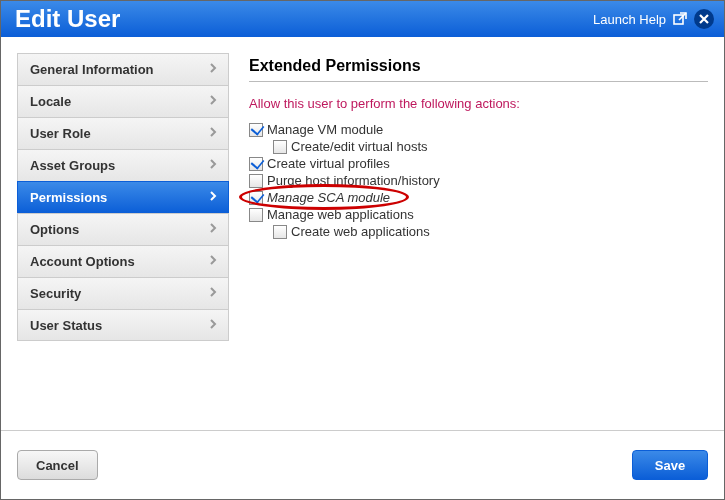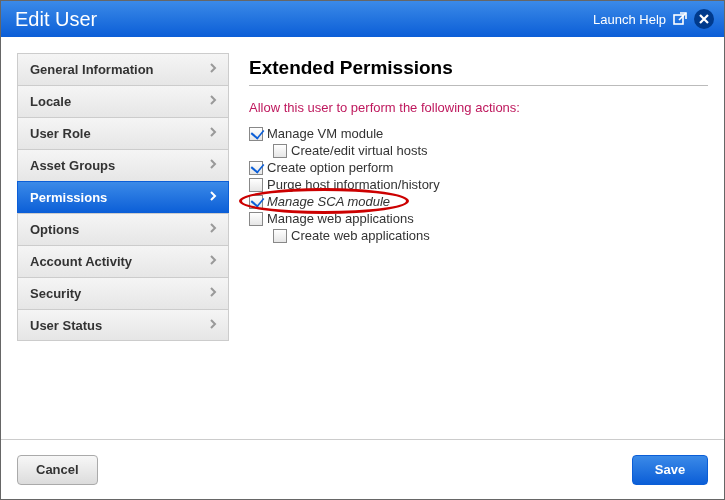--- a/index.html
+++ b/index.html
@@ -16,21 +16,21 @@
 }
 
 .header {
   background: linear-gradient(to bottom, #3b8ae8 0%, #0b5ed7 100%);
   color: #fff;
   height: 36px;
   display: flex;
   align-items: center;
   padding: 0 10px 0 14px;
 }
-.header-title { font-size: 20px; font-weight: normal; flex: 1; }
+.header-title { font-size: 24px; font-weight: bold; flex: 1; }
 .header-right { display: flex; align-items: center; gap: 4px; }
 .launch-help { font-size: 13px; cursor: pointer; }
 .header-icon { width: 20px; height: 20px; cursor: pointer; display: flex; align-items: center; justify-content: center; }
 .close-icon {
   width: 20px; height: 20px; border-radius: 50%;
   background: #003a8c;
   display: flex; align-items: center; justify-content: center;
   cursor: pointer;
 }
 .close-icon svg { stroke: #fff; stroke-width: 2.2; }
@@ -62,21 +62,21 @@
   background: linear-gradient(to bottom, #3b8ae8 0%, #0b5ed7 100%);
   color: #fff;
   border-color: #0b5ed7;
 }
 .sidebar-item .chev { margin-left: auto; }
 .sidebar-item .chev svg { stroke: #999; fill: none; stroke-width: 2; }
 .sidebar-item.active .chev svg { stroke: #fff; }
 
 .content { flex: 1; padding-top: 4px; }
 .content h2 {
-  font-size: 19px;
+  font-size: 16px;
   font-weight: bold;
   padding-bottom: 6px;
   border-bottom: 1px solid #bbb;
   margin-bottom: 14px;
 }
 .intro { margin-bottom: 10px; color: #be185d; }
 
 .perm-list { position: relative; }
 .perm-row {
   display: flex;
@@ -109,21 +109,21 @@
   position: absolute;
   border: 3px solid #cc0000;
   border-radius: 50%;
   width: 170px; height: 26px;
   left: -10px; top: -5px;
   pointer-events: none;
 }
 
 .footer {
   border-top: 1px solid #ccc;
-  height: 60px;
+  height: 69px;
   display: flex;
   align-items: center;
   padding: 0 16px;
 }
 .btn {
   height: 30px;
   min-width: 76px;
   border-radius: 4px;
   font-size: 13px;
   font-weight: bold;
@@ -198,21 +198,21 @@
               <path d="M3 2 L7 6 L3 10"></path>
             </svg></span>
         </div>
         <div class="sidebar-item">
           <span>Options</span>
           <span class="chev"><svg width="10" height="12" viewBox="0 0 10 12">
               <path d="M3 2 L7 6 L3 10"></path>
             </svg></span>
         </div>
         <div class="sidebar-item">
-          <span>Account Activity</span>
+          <span>Account Options</span>
           <span class="chev"><svg width="10" height="12" viewBox="0 0 10 12">
               <path d="M3 2 L7 6 L3 10"></path>
             </svg></span>
         </div>
         <div class="sidebar-item">
           <span>Security</span>
           <span class="chev"><svg width="10" height="12" viewBox="0 0 10 12">
               <path d="M3 2 L7 6 L3 10"></path>
             </svg></span>
         </div>
@@ -230,21 +230,21 @@
           <div class="perm-row">
             <span class="cb checked"></span>
             <span class="perm-label">Manage VM module</span>
           </div>
           <div class="perm-row indent">
             <span class="cb"></span>
             <span class="perm-label">Create/edit virtual hosts</span>
           </div>
           <div class="perm-row">
             <span class="cb checked"></span>
-            <span class="perm-label">Create option perform</span>
+            <span class="perm-label">Create virtual profiles</span>
           </div>
           <div class="perm-row">
             <span class="cb"></span>
             <span class="perm-label">Purge host information/history</span>
           </div>
           <div class="perm-row" style="position: relative; font-style: italic;">
             <span class="cb checked"></span>
             <span class="perm-label">Manage SCA module</span>
             <span class="highlight-ring"></span>
           </div>

